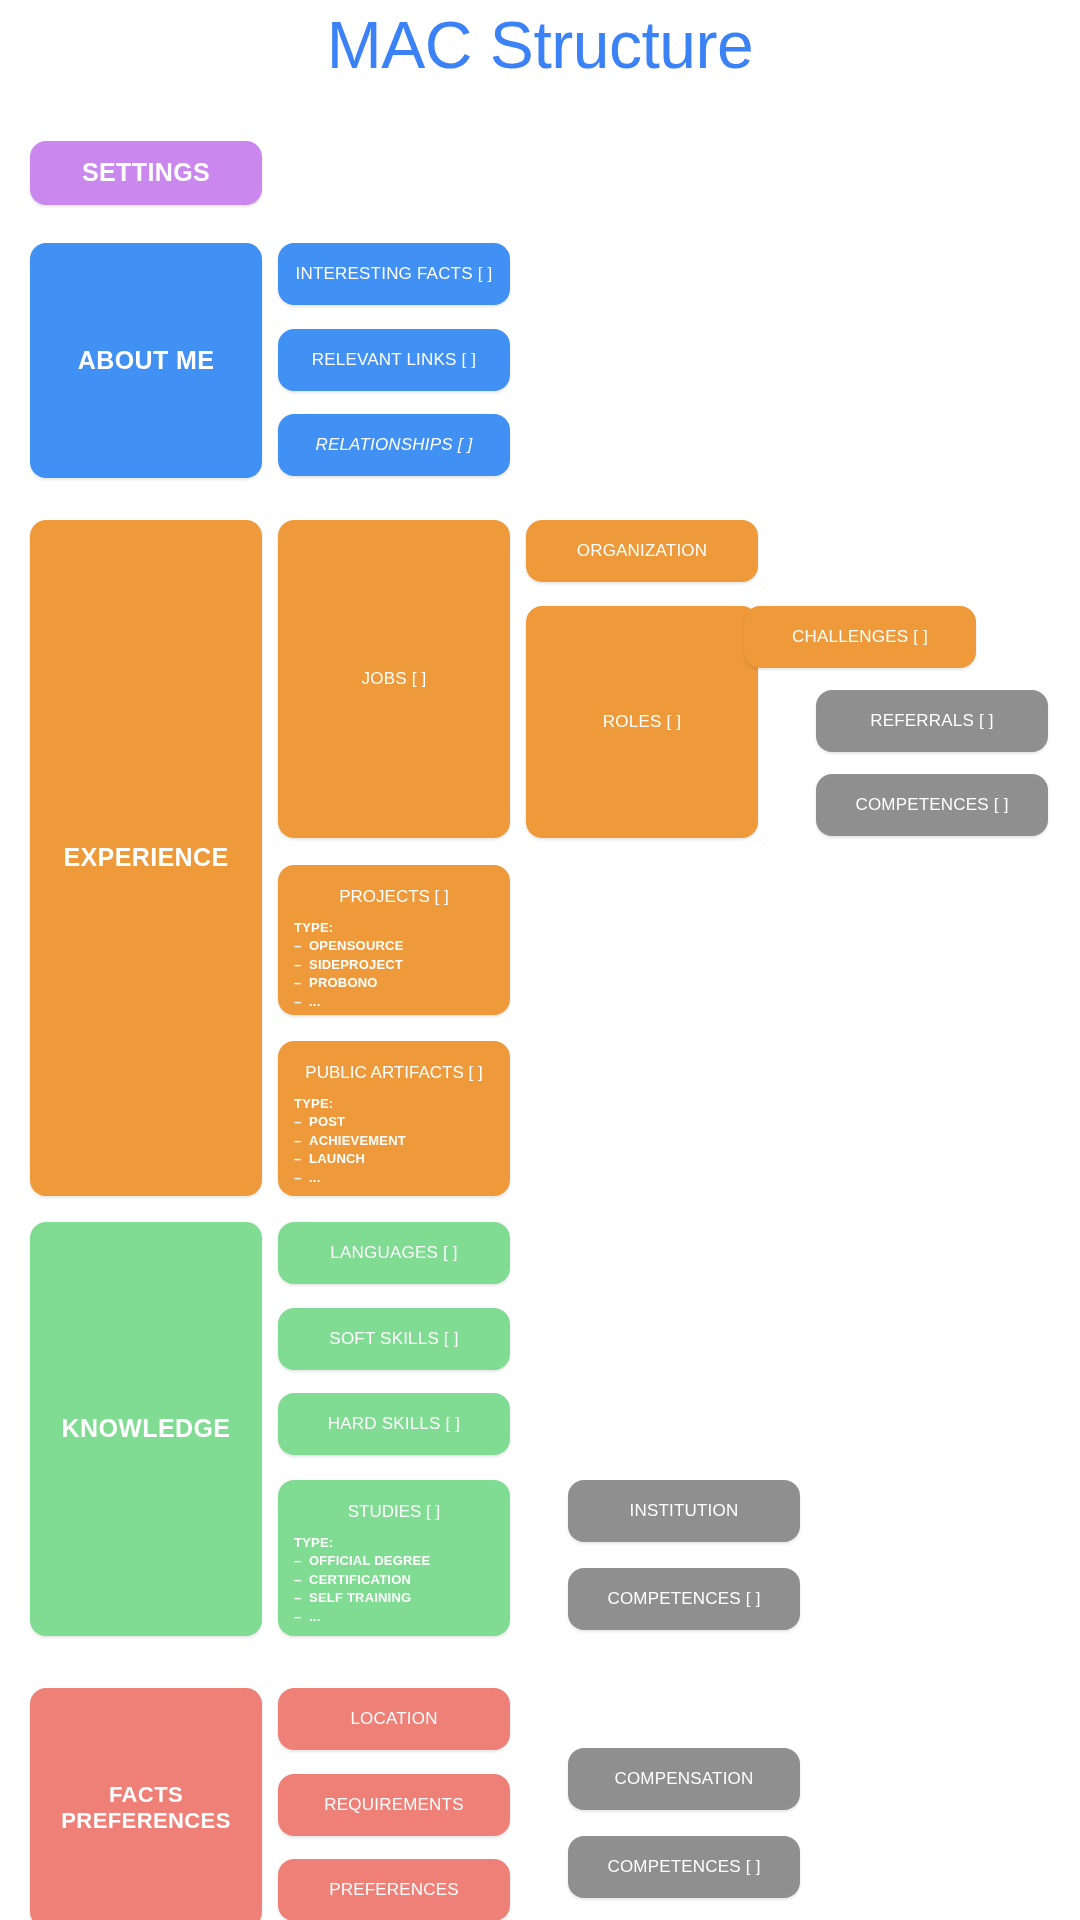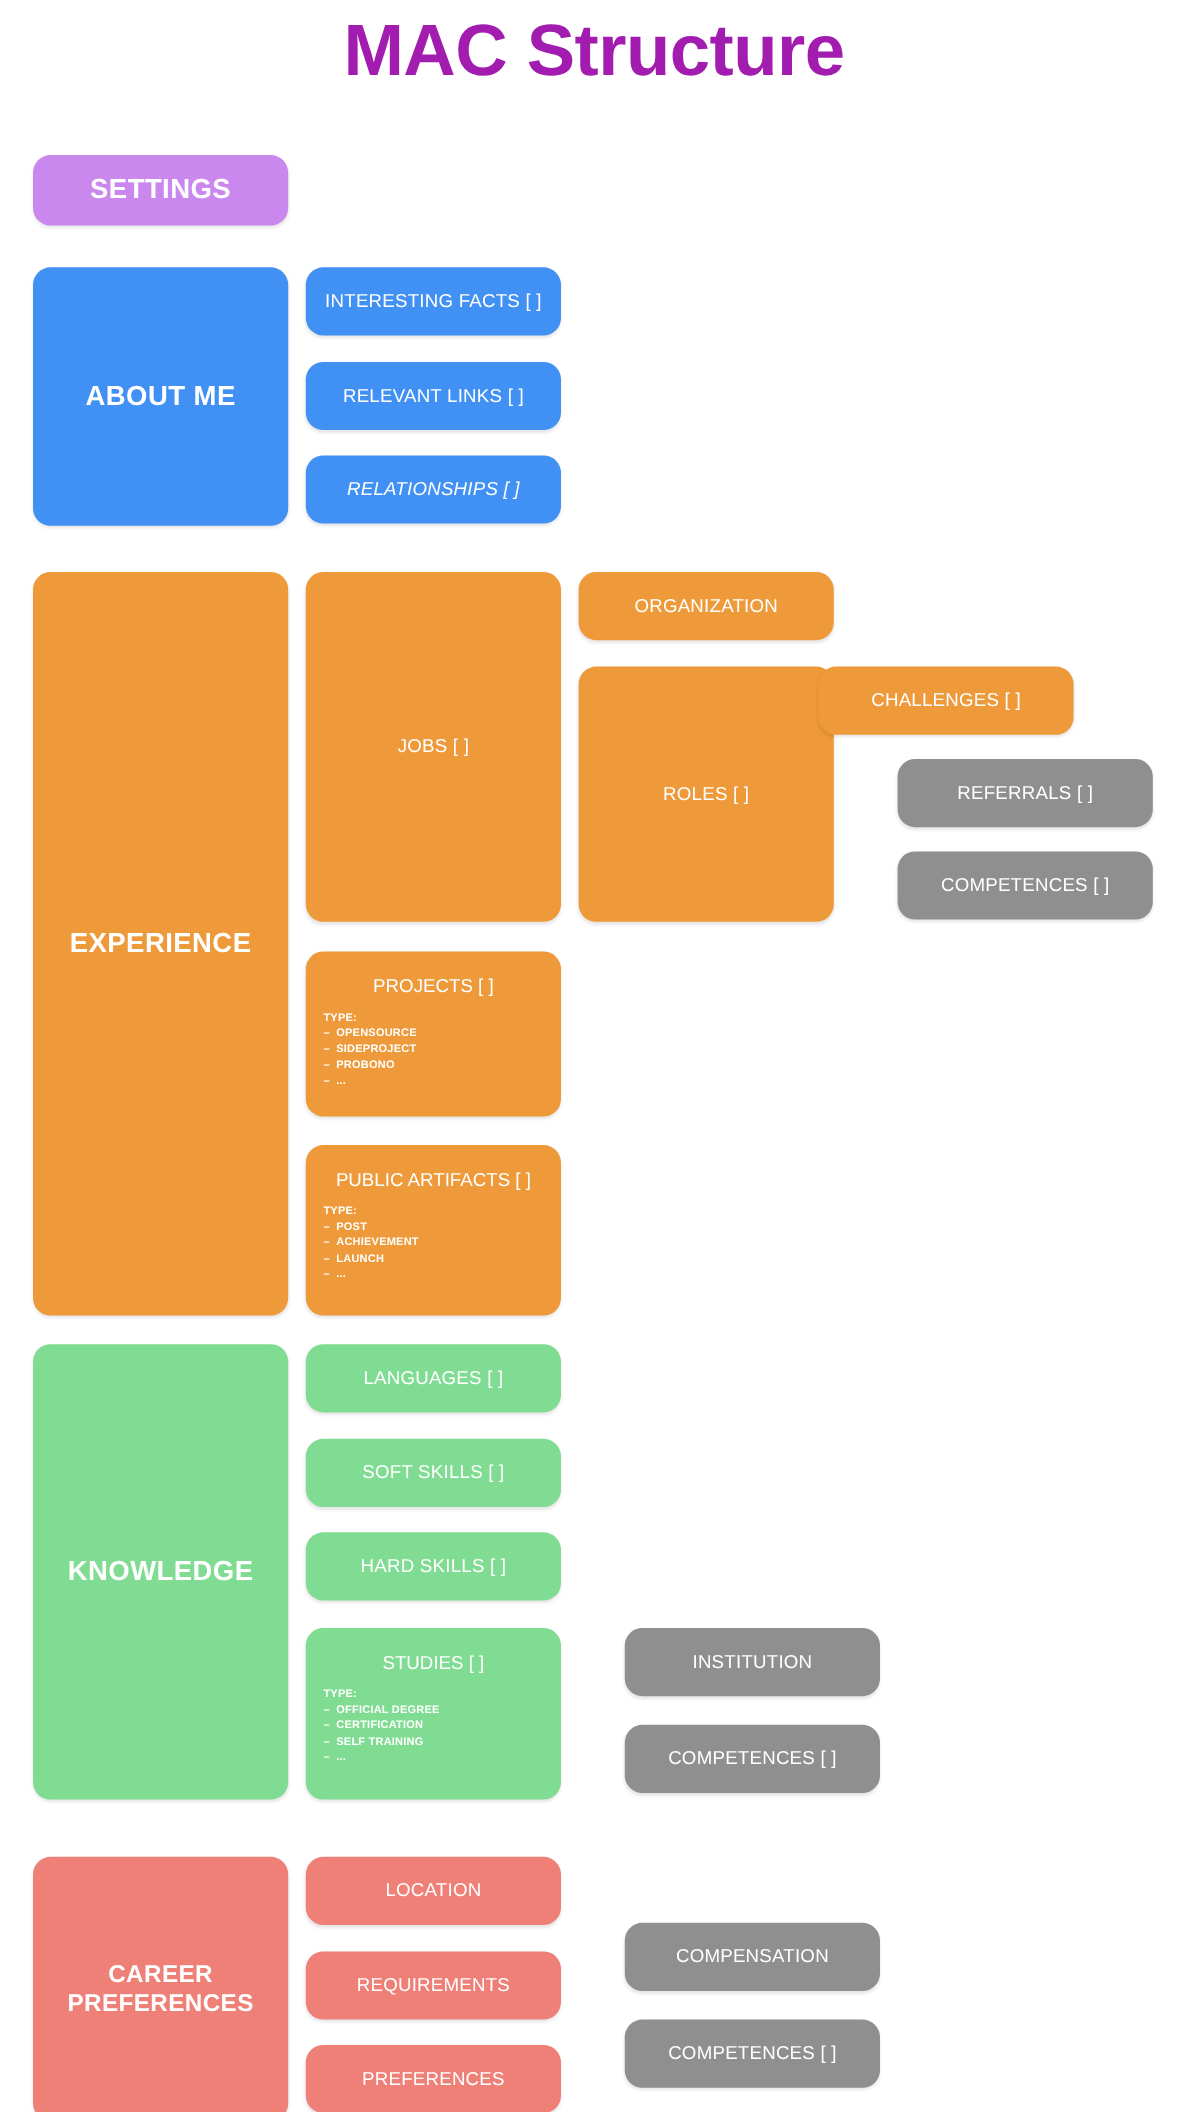--- a/index.html
+++ b/index.html
@@ -16,23 +16,23 @@
     overflow: hidden;
   }
 
   
   .page-title {
     position: absolute;
     left: 0; top: 8px;
     width: 1080px;
     text-align: center;
     font-size: 66px;
-    font-weight: bold;
+    font-weight: normal;
     letter-spacing: -0.5px;
-    color: #a21caf;
+    color: #3b82f6;
     line-height: 1.15;
   }
 
   
   .node {
     position: absolute;
     border-radius: 16px;
     color: #ffffff;
     display: flex;
     flex-direction: column;
@@ -67,21 +67,21 @@
     padding: 0;
   }
   .node.has-list .node-label {
     font-size: 17px;
     padding-top: 22px;
     padding-bottom: 12px;
   }
   .type-block {
     padding-left: 16px;
     text-align: left;
-    font-size: 10px;
+    font-size: 13px;
     line-height: 1.42;
     letter-spacing: 0.2px;
     font-weight: bold;
   }
   .type-block .type-head { display: block; }
   .type-block .type-item { display: block; white-space: pre; }
 
   
   .c-purple { background: #ca88ef; }
   .c-blue   { background: #4190f3; }
@@ -189,21 +189,21 @@
   </div>
 
   <div class="node c-gray child" style="left:526px; top:1480px; width:232px; height:62px;">
     <span class="node-label">INSTITUTION</span>
   </div>
   <div class="node c-gray child" style="left:526px; top:1568px; width:232px; height:62px;">
     <span class="node-label">COMPETENCES [ ]</span>
   </div>
 
   <div class="node c-red cat small" style="left:30px; top:1664px; width:232px; height:240px;">
-    <span class="node-label">CAREER</span>
+    <span class="node-label">FACTS</span>
     <span class="node-label">PREFERENCES</span>
   </div>
 
   <div class="node c-red child" style="left:278px; top:1664px; width:232px; height:62px;">
     <span class="node-label">LOCATION</span>
   </div>
   <div class="node c-red child" style="left:278px; top:1750px; width:232px; height:62px;">
     <span class="node-label">REQUIREMENTS</span>
   </div>
   <div class="node c-red child" style="left:278px; top:1835px; width:232px; height:62px;">

